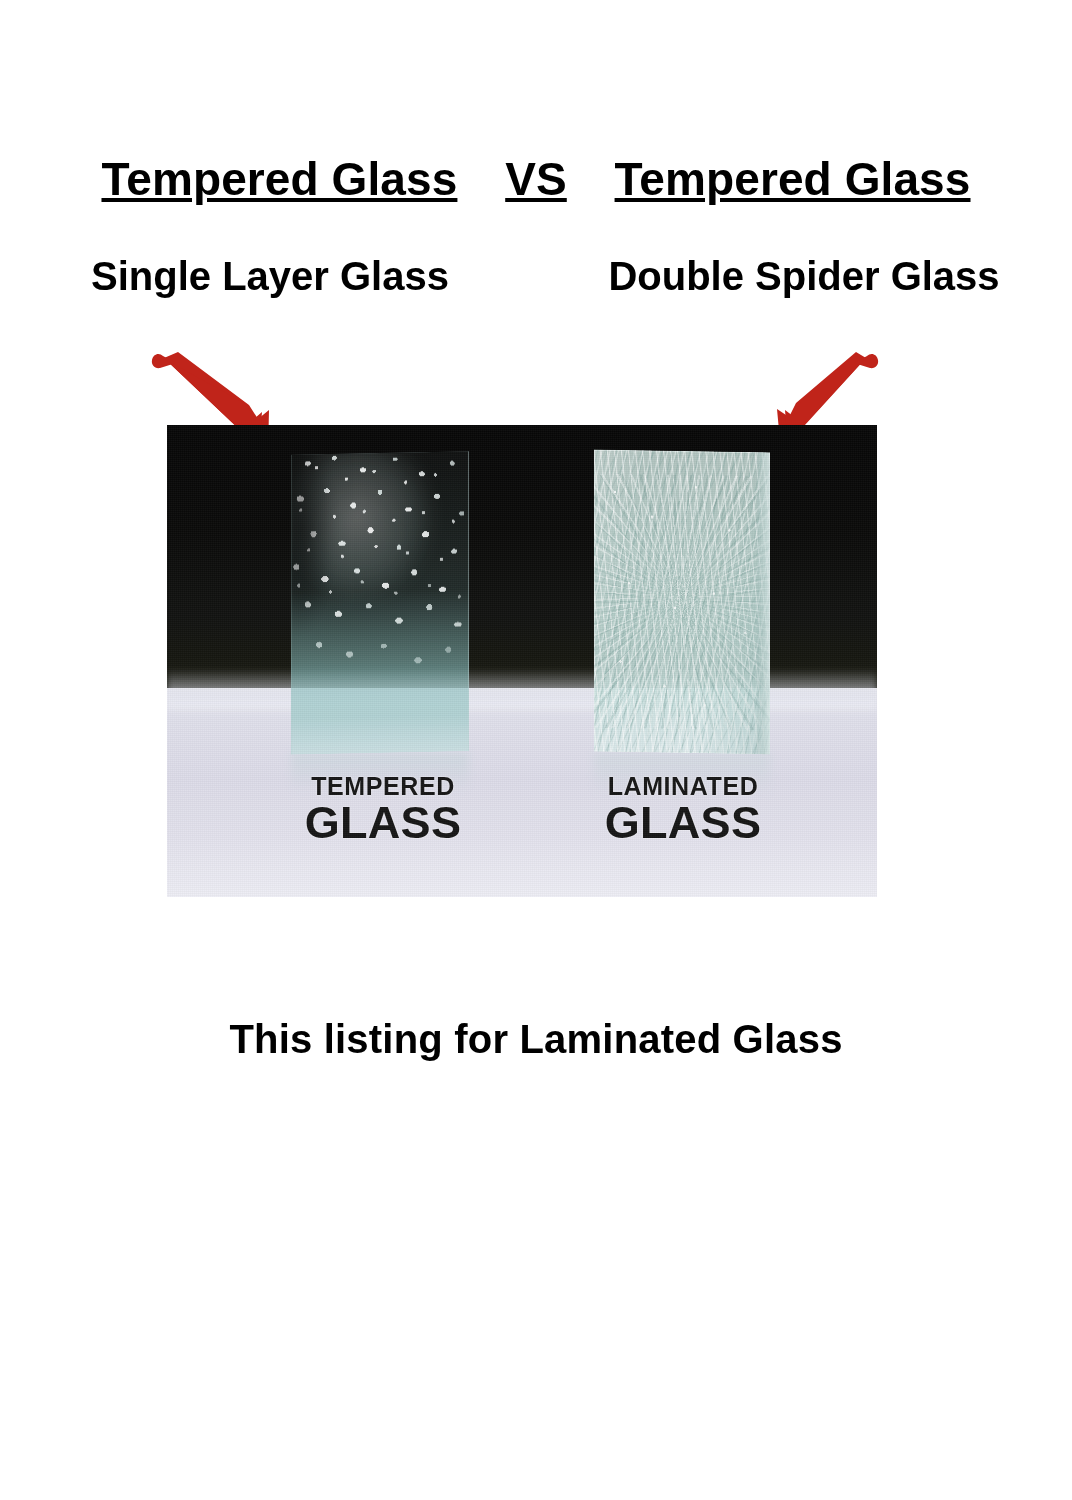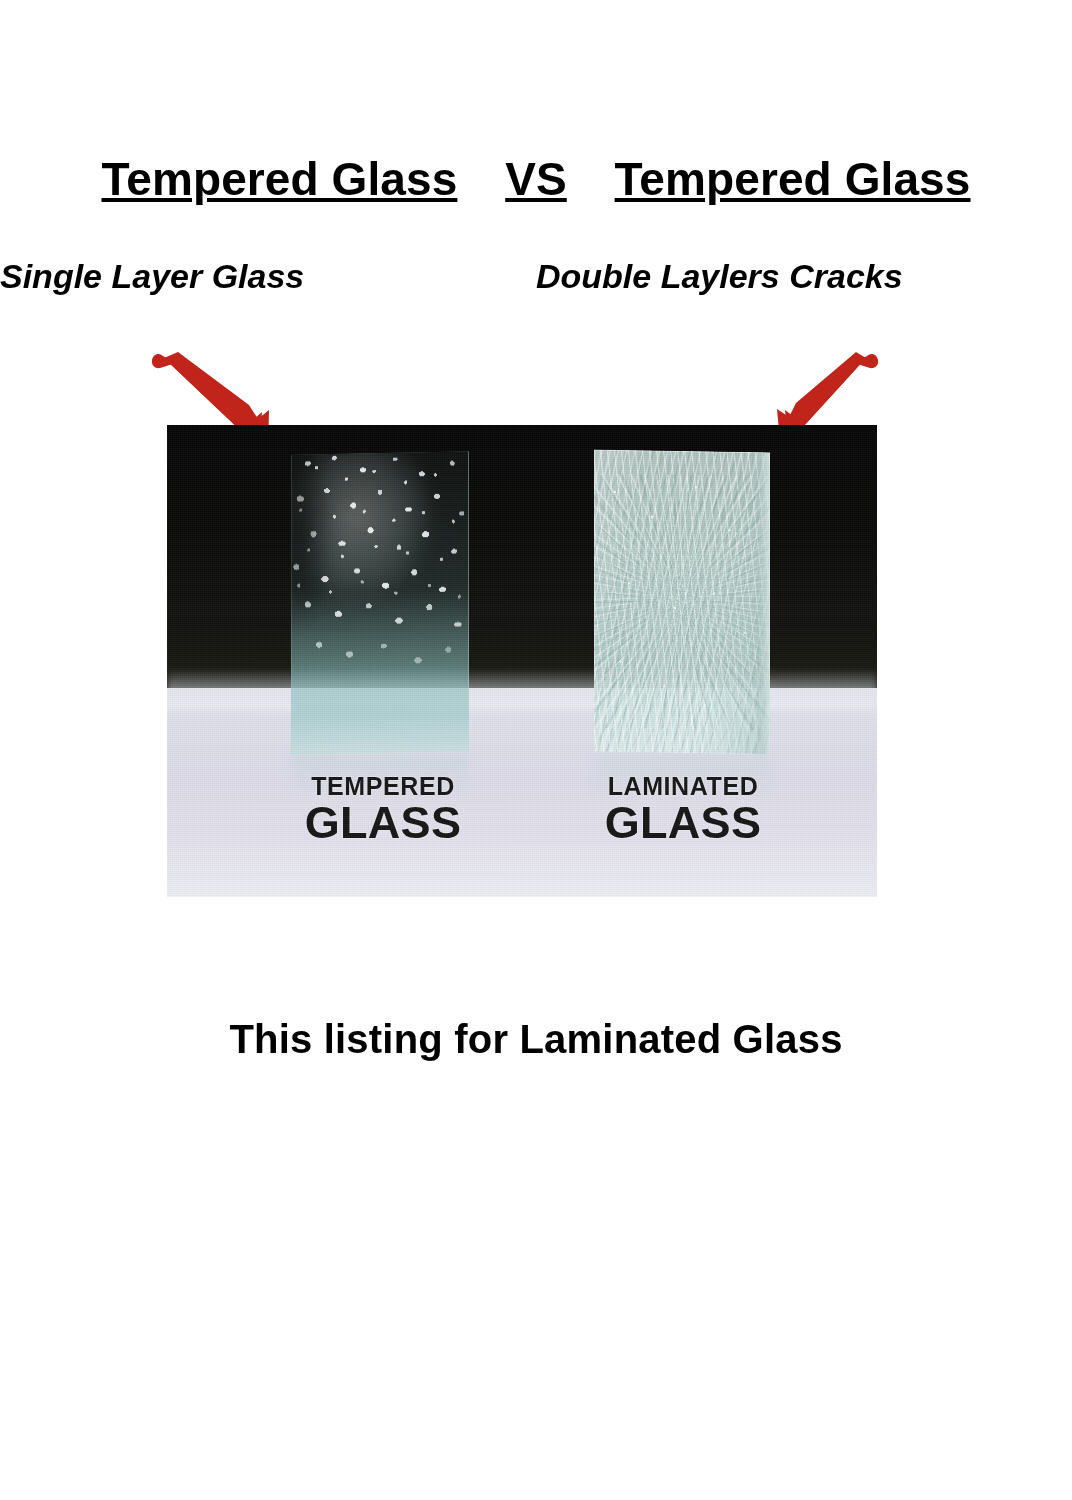--- a/index.html
+++ b/index.html
@@ -45,25 +45,25 @@
   .caption-row {
     position: absolute;
     top: 248px;
     left: 0;
     width: 1072px;
     height: 110px;
   }
   .caption-col {
     position: absolute;
     top: 0;
-    font-size: 34px;
+    font-size: 40px;
     line-height: 57px;
     font-weight: 600;
     white-space: nowrap;
-    font-style: italic;
+    text-align: center;
   }
   .caption-col.left  { left: 0px;   width: 540px; }
   .caption-col.right { left: 536px; width: 536px; }
   .caption-col .l1 { display: block; }
   .caption-col .l2 { display: block; }
 
   
   .arrow {
     position: absolute;
     pointer-events: none;
@@ -401,21 +401,21 @@
     <span class="seg">VS</span>
     <span class="gap-sm"></span>
     <span class="seg">Tempered Glass</span>
   </div>
 
   <div class="caption-row">
     <div class="caption-col left">
       <span class="l1">Single Layer Glass</span>
     </div>
     <div class="caption-col right">
-      <span class="l1">Double Laylers Cracks</span>
+      <span class="l1">Double Spider Glass</span>
     </div>
   </div>
 
   <div class="arrow arrow-left">
     <svg width="130" height="112" viewBox="0 0 130 112">
       <path d="M14 6 L112 99 L118 102 L119 58 L108 67 L99 53 L28 0 Z" fill="#c0241a"></path>
       <path d="M119 103 L62 85 L72 79 L113 95 Z" fill="#c0241a"></path>
       <path d="M13 4 C9 0 3 2 2 8 C1 13 5 17 10 16 L26 11 Z" fill="#c0241a"></path>
       <path d="M16 8 L110 97 L118 103 L61 86 L74 77 L104 91 L103 82 L110 86 L112 60 L105 66 L96 52 Z" fill="#c0241a"></path>
     </svg>

